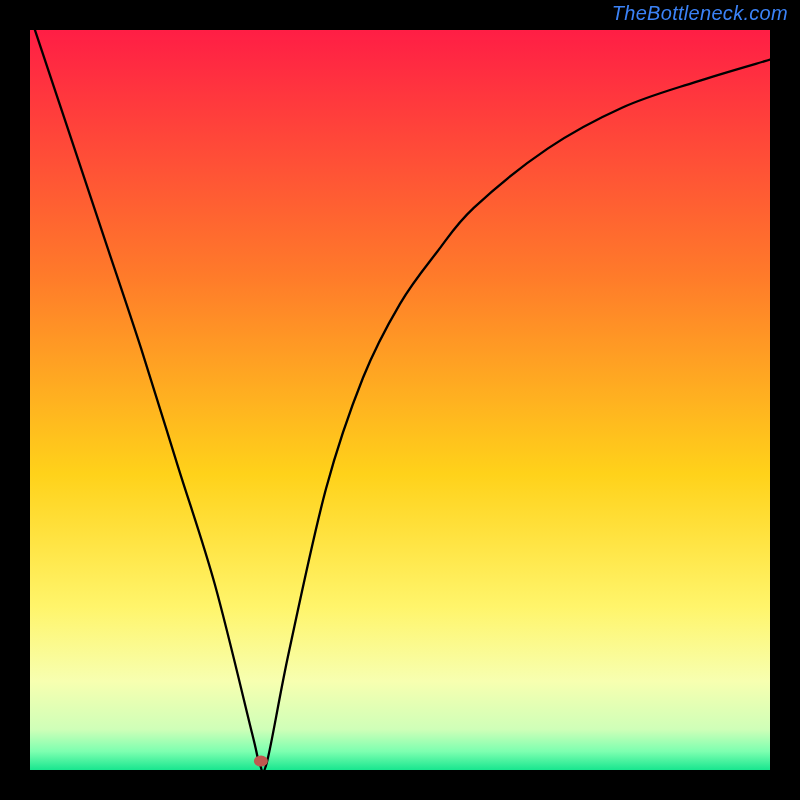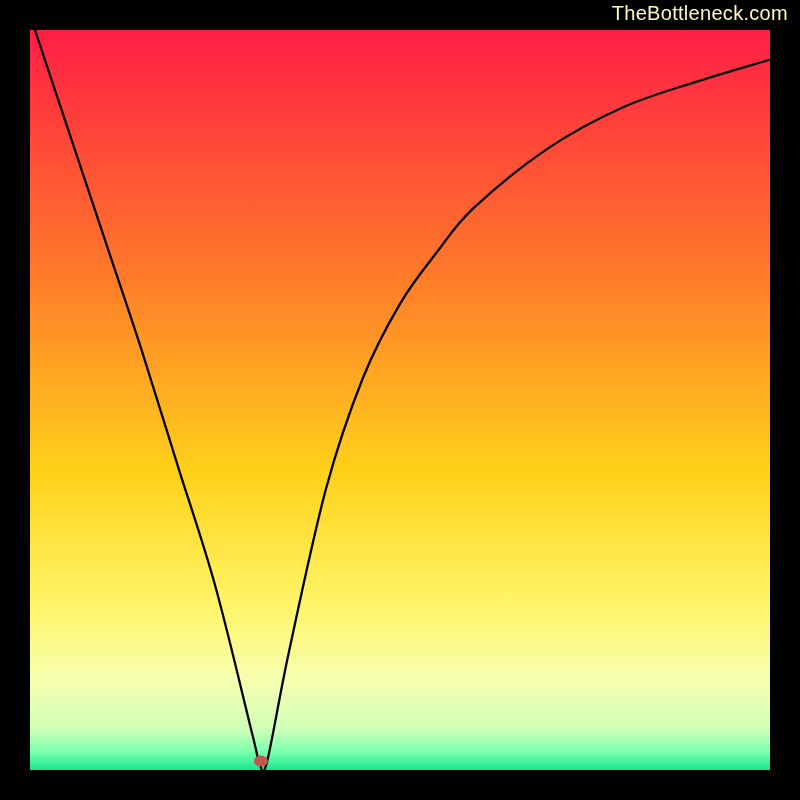--- a/index.html
+++ b/index.html
@@ -14,24 +14,25 @@
   .frame {
     position: absolute;
     left: 0; top: 0;
     width: 800px; height: 800px;
     background: #000;
   }
   .watermark {
     position: absolute;
     top: 2px;
     right: 12px;
-    color: #fef9c3;
+    color: #3b82f6;
     font-size: 20px;
     letter-spacing: 0.3px;
     user-select: none;
+    font-style: italic;
   }
   .plot-area {
     position: absolute;
     left: 30px;
     top: 30px;
     width: 740px;
     height: 740px;
     overflow: hidden;
   }
   .plot-area svg {

